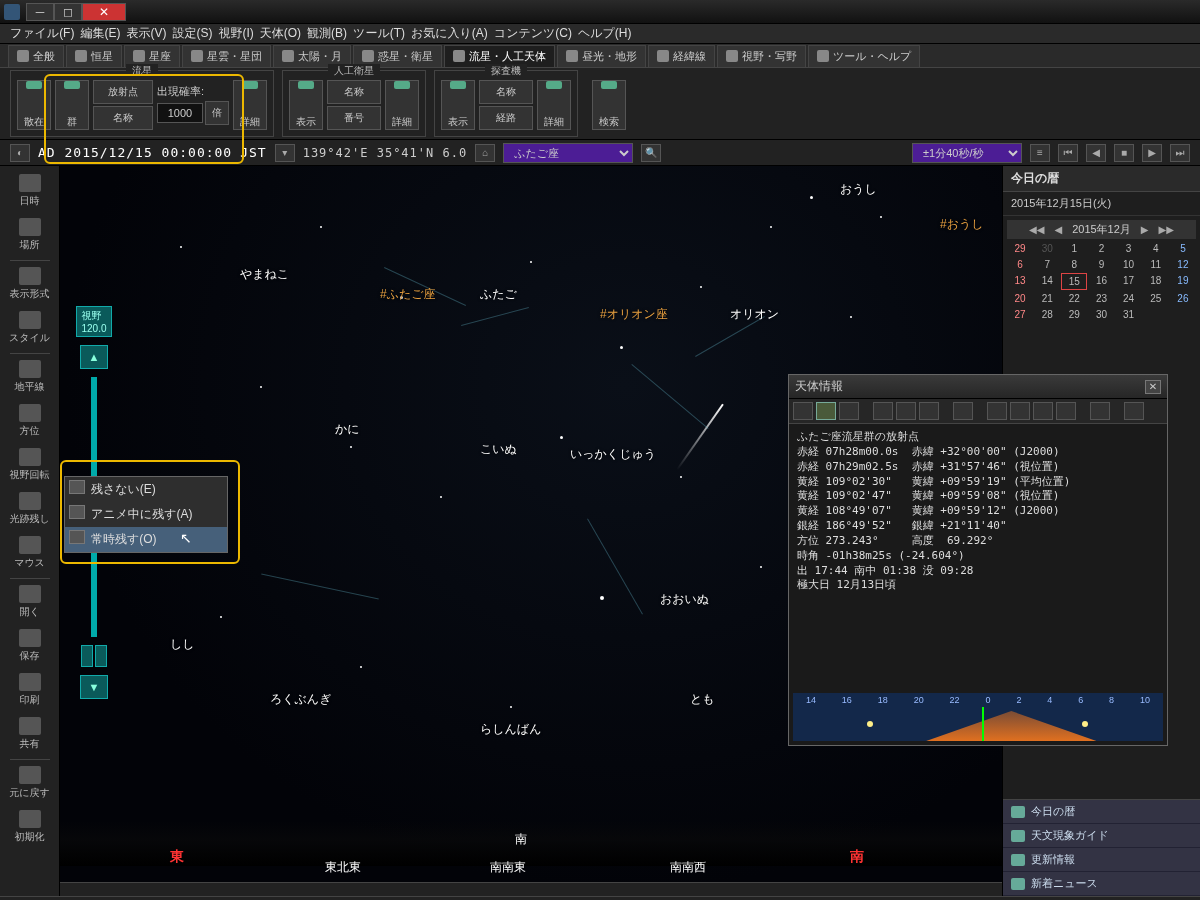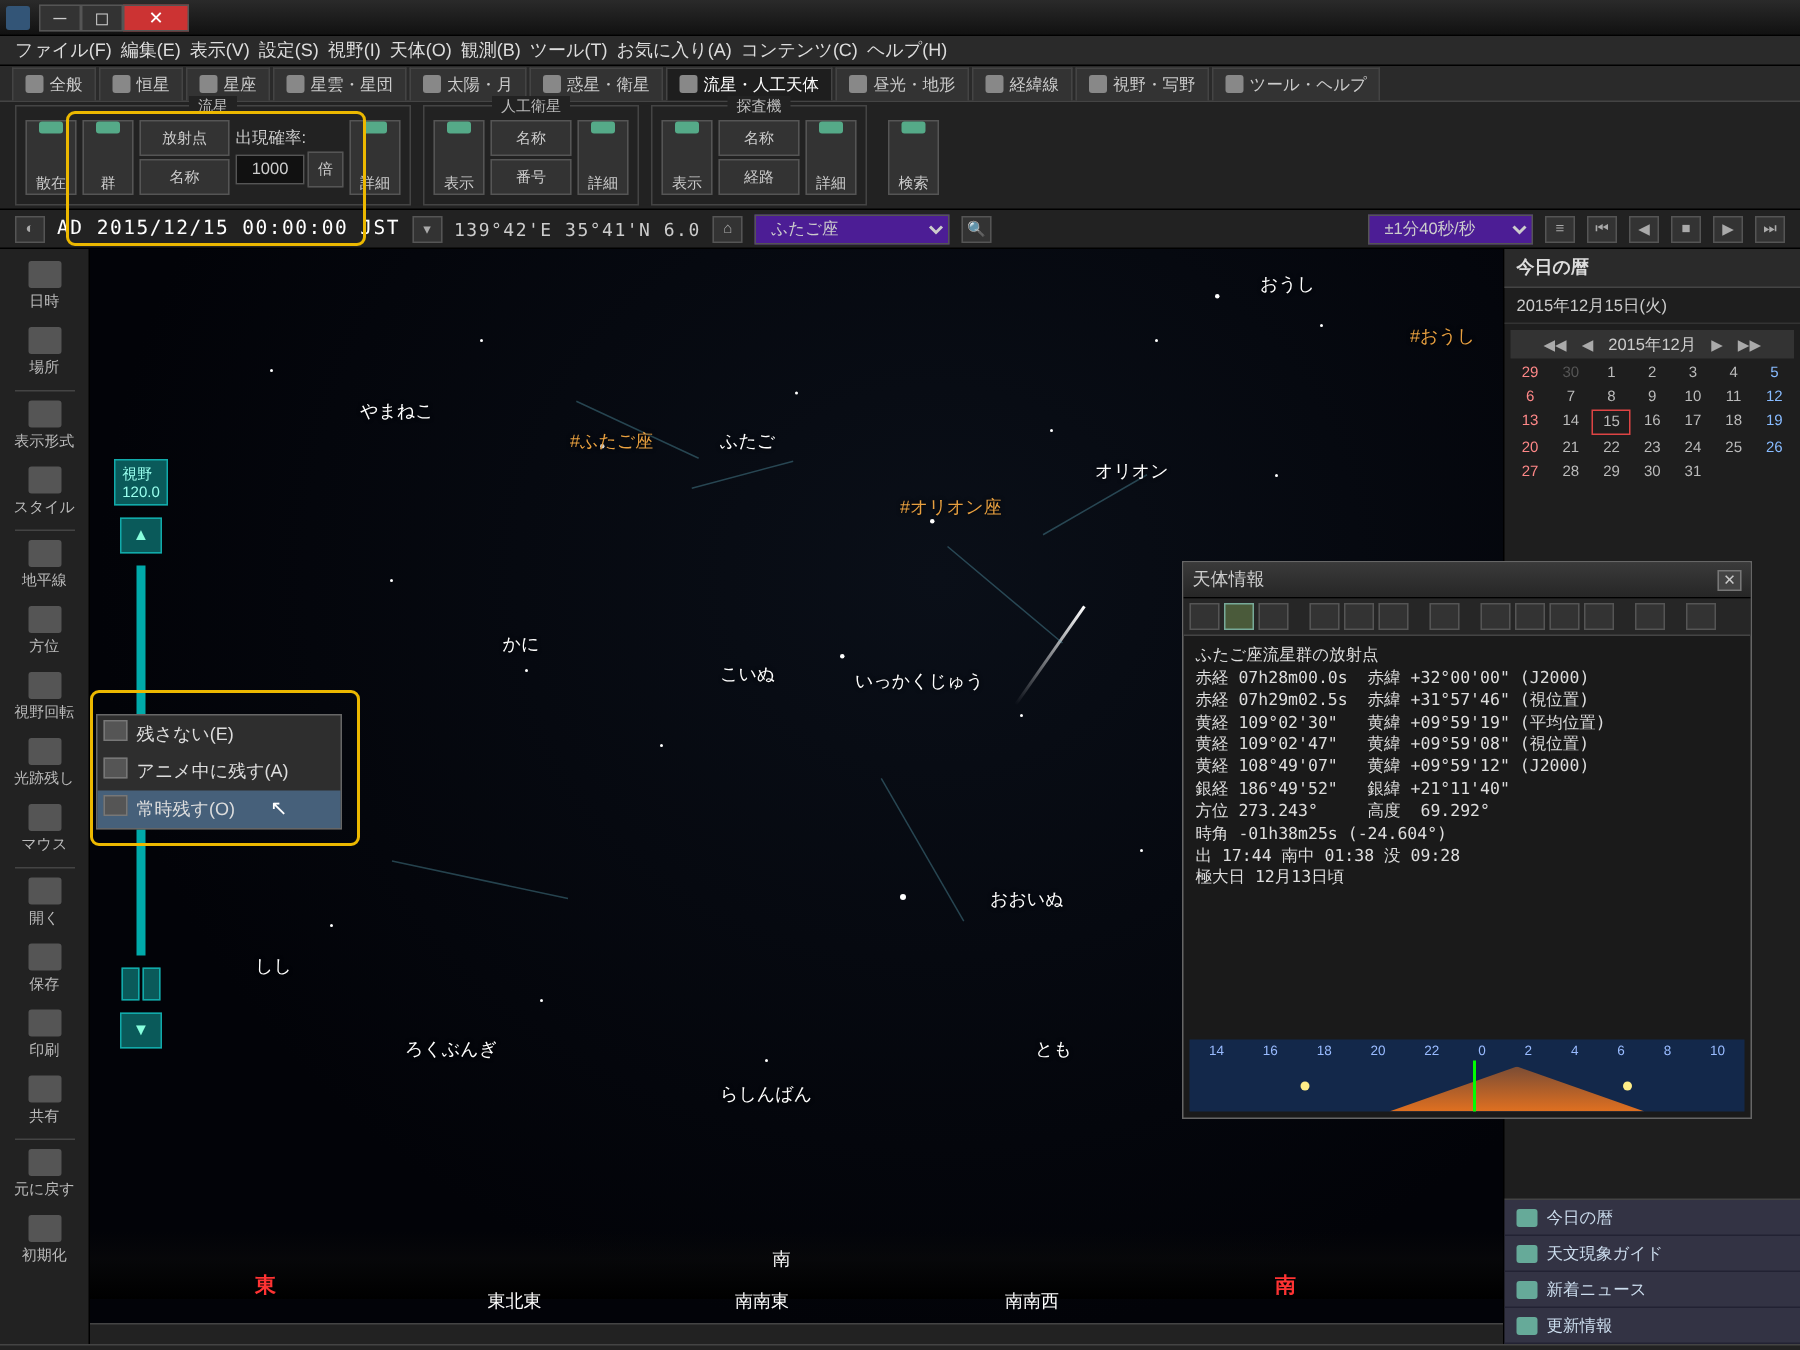--- a/index.html
+++ b/index.html
@@ -372,21 +372,21 @@
     <div class="constellation-line" style="left:200px;top:420px;width:120px;transform:rotate(12deg)"></div>
     <div class="constellation-line" style="left:500px;top:400px;width:110px;transform:rotate(60deg)"></div>
 
     <div class="const-label" style="left:180px;top:100px">やまねこ</div>
     <div class="const-label" style="left:420px;top:120px">ふたご</div>
     <div class="const-label orange" style="left:320px;top:120px">#ふたご座</div>
     <div class="const-label" style="left:420px;top:275px">こいぬ</div>
     <div class="const-label" style="left:275px;top:255px">かに</div>
     <div class="const-label" style="left:510px;top:280px">いっかくじゅう</div>
     <div class="const-label" style="left:670px;top:140px">オリオン</div>
-    <div class="const-label orange" style="left:540px;top:164px">#オリオン座</div>
+    <div class="const-label orange" style="left:540px;top:140px">#オリオン座</div>
     <div class="const-label" style="left:780px;top:15px">おうし</div>
     <div class="const-label orange" style="left:880px;top:50px">#おうし</div>
     <div class="const-label" style="left:110px;top:470px">しし</div>
     <div class="const-label" style="left:210px;top:525px">ろくぶんぎ</div>
     <div class="const-label" style="left:420px;top:555px">らしんばん</div>
     <div class="const-label" style="left:600px;top:425px">おおいぬ</div>
     <div class="const-label" style="left:630px;top:525px">とも</div>
 
     <div class="horizon"></div>
     <div class="east-mark" style="left:110px">東</div>
@@ -470,25 +470,25 @@
       <div class="rp-link">
           <div class="rp-link-ico"></div>
           <span>今日の暦</span>
         </div>
       <div class="rp-link">
           <div class="rp-link-ico"></div>
           <span>天文現象ガイド</span>
         </div>
       <div class="rp-link">
           <div class="rp-link-ico"></div>
-          <span>新着ニュース</span>
+          <span>更新情報</span>
         </div>
       <div class="rp-link">
           <div class="rp-link-ico"></div>
-          <span>更新情報</span>
+          <span>新着ニュース</span>
         </div>
     </div>
   </div>
 </div>
 
 <div class="context-menu">
   <div class="context-item"><div class="context-ico"></div><span>残さない(E)</span></div>
   <div class="context-item"><div class="context-ico"></div><span>アニメ中に残す(A)</span></div>
   <div class="context-item sel"><div class="context-ico"></div><span>常時残す(O)</span></div>
 </div>

